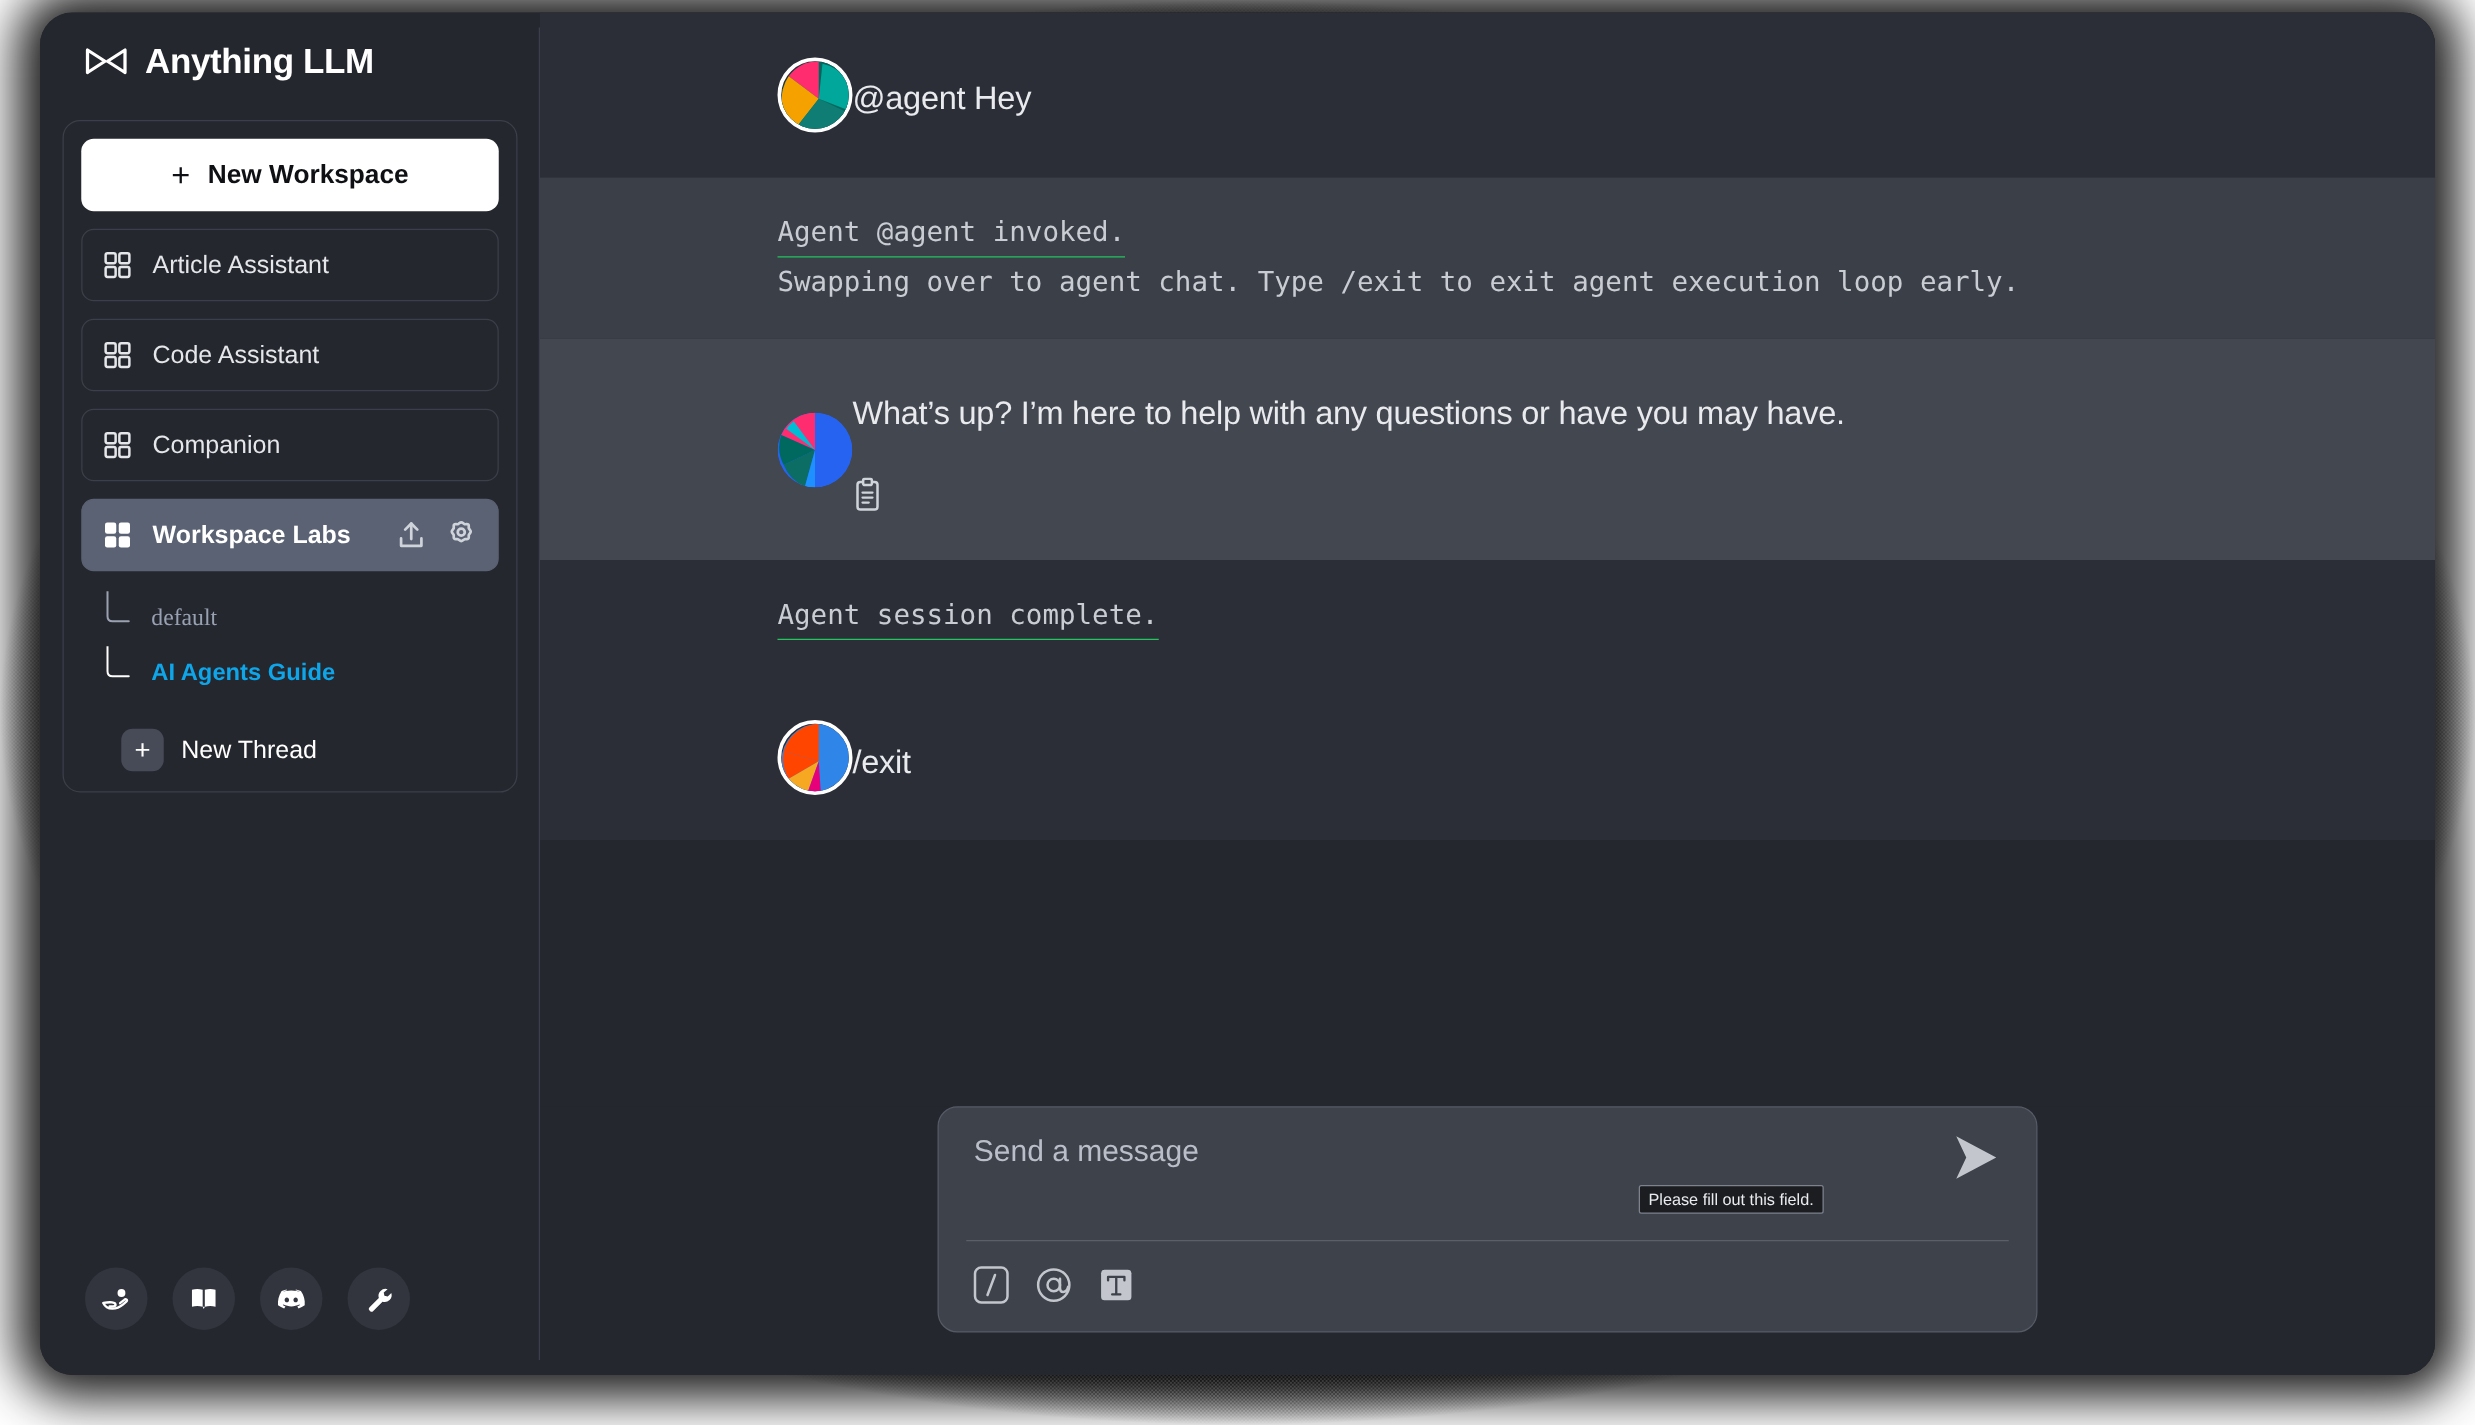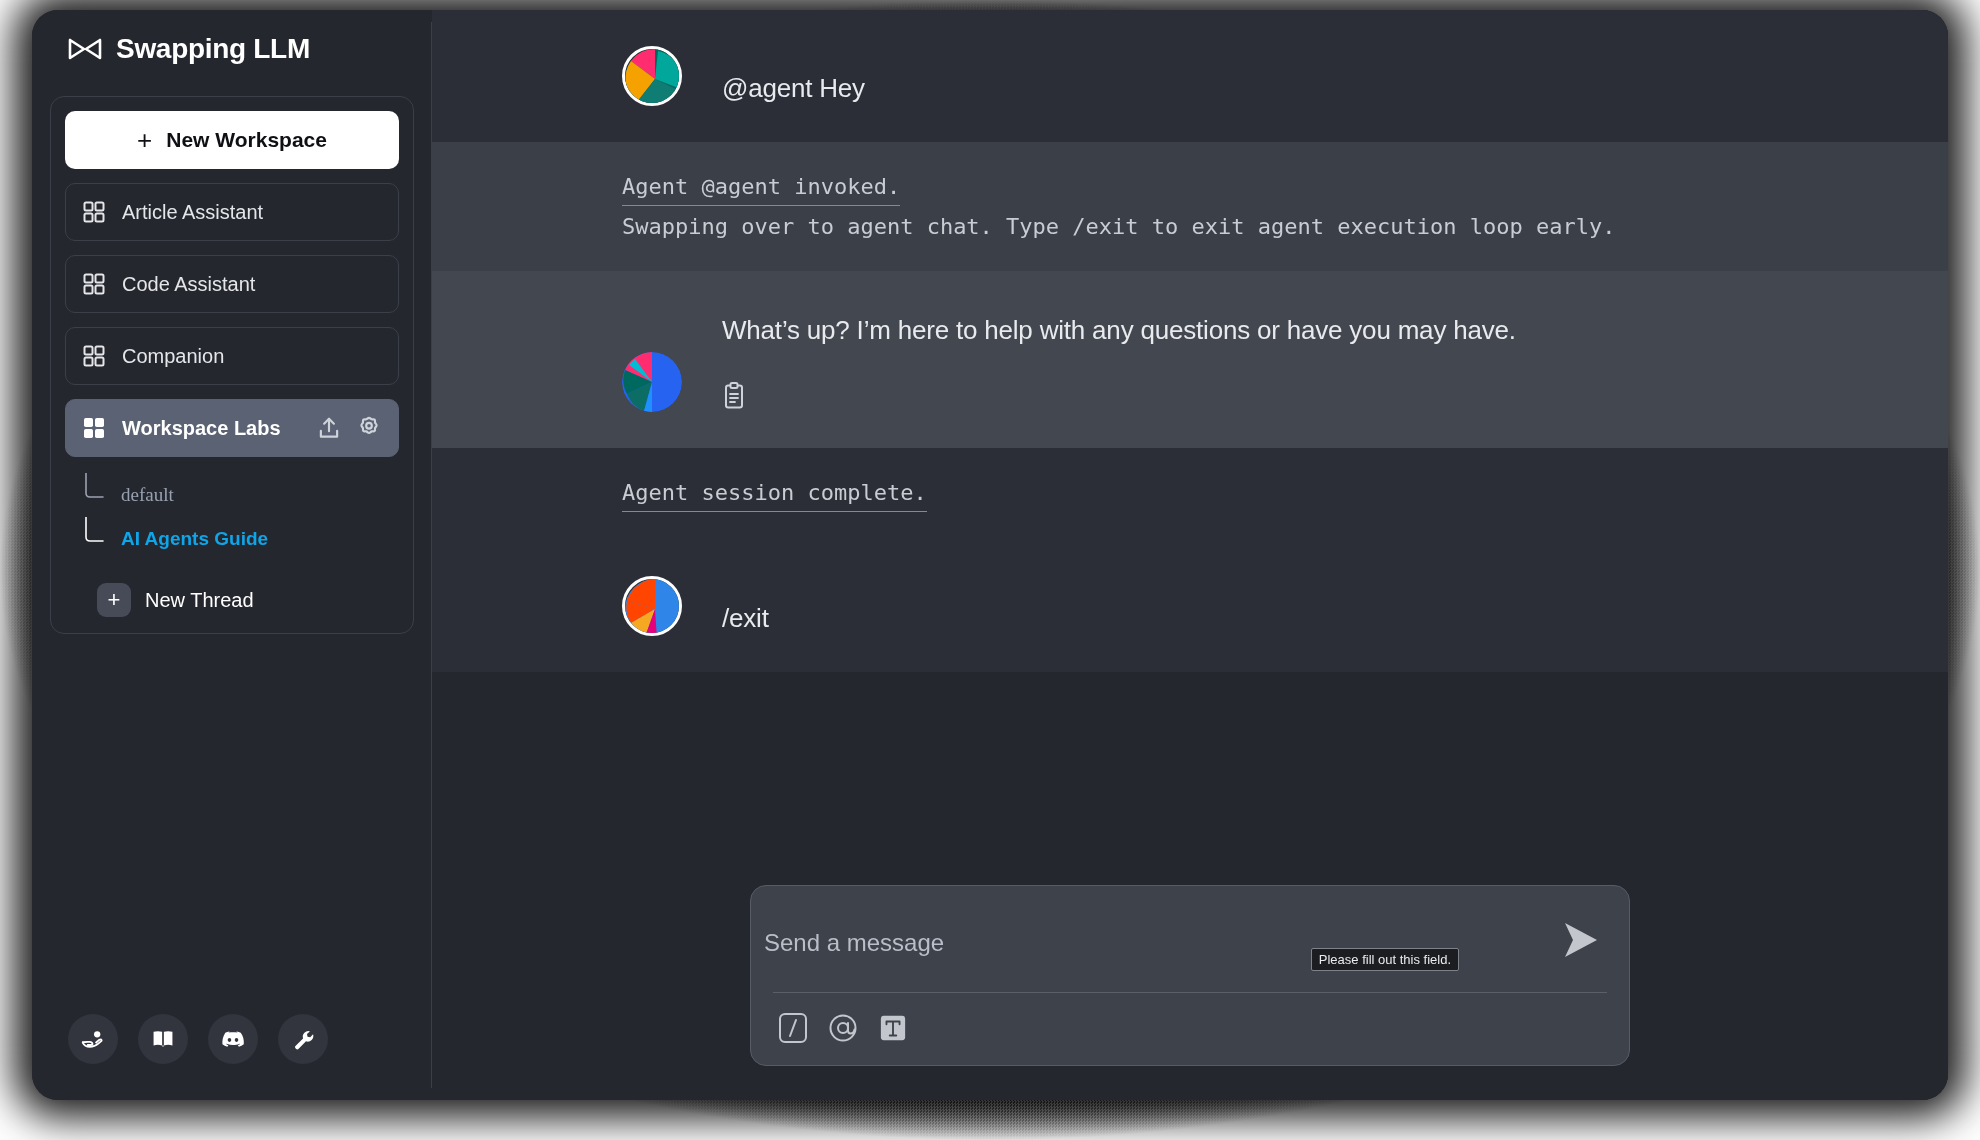--- a/index.html
+++ b/index.html
@@ -179,21 +179,21 @@
   .chat-scroll {
     flex: 1 1 auto;
     overflow: hidden;
     display: flex; flex-direction: column;
   }
 
   .msg-row { width: 100%; display: flex; }
   .msg-inner {
     width: 100%;
     padding: 36px 35px 36px 190px;
-    display: flex; align-items: flex-end; gap: 40px;
+    display: flex; align-items: center; 
   }
   .msg-row.user { background: #2c2e37; }
   .msg-row.assistant { background: #43474f; }
   .msg-row.sysline { background: #3b3f48; }
   .msg-row.sysline2 { background: #2c2e37; }
 
   .avatar {
     width: 60px; height: 60px; flex: 0 0 60px;
     border-radius: 50%;
     overflow: hidden;
@@ -233,22 +233,22 @@
   }
   .composer {
     width: 880px;
     background: #3e424b;
     border: 1px solid #565b66;
     border-radius: 16px;
     position: relative;
     padding: 0;
   }
   .composer-top {
-    display: flex; align-items: center;
-    padding: 22px 26px 0 13px;
+    display: flex; align-items: flex-start;
+    padding: 22px 26px 0 28px;
     min-height: 92px;
     gap: 18px;
   }
   .composer-input {
     flex: 1 1 auto;
     background: transparent;
     border: none; outline: none;
     color: #e8eaee;
     font-size: 24px;
     font-family: inherit;
@@ -295,21 +295,21 @@
 
     <aside id="sidebar">
 
       <div class="brand">
         <span class="brand-mark">
           <svg viewBox="0 0 34 24" width="34" height="24" fill="none">
             <path d="M2 3 V21 M2 3 L16 12 L2 21" stroke="#fff" stroke-width="2.6" stroke-linejoin="round" stroke-linecap="round"></path>
             <path d="M32 3 V21 M32 3 L18 12 L32 21" stroke="#fff" stroke-width="2.6" stroke-linejoin="round" stroke-linecap="round"></path>
           </svg>
         </span>
-        <span class="brand-name">Swapping LLM</span>
+        <span class="brand-name">Anything LLM</span>
       </div>
 
       <div class="sidebar-card">
 
         <button class="new-workspace">
           <span class="plus-glyph">+</span>
           <span>New Workspace</span>
         </button>
 
         <div class="ws-list">

